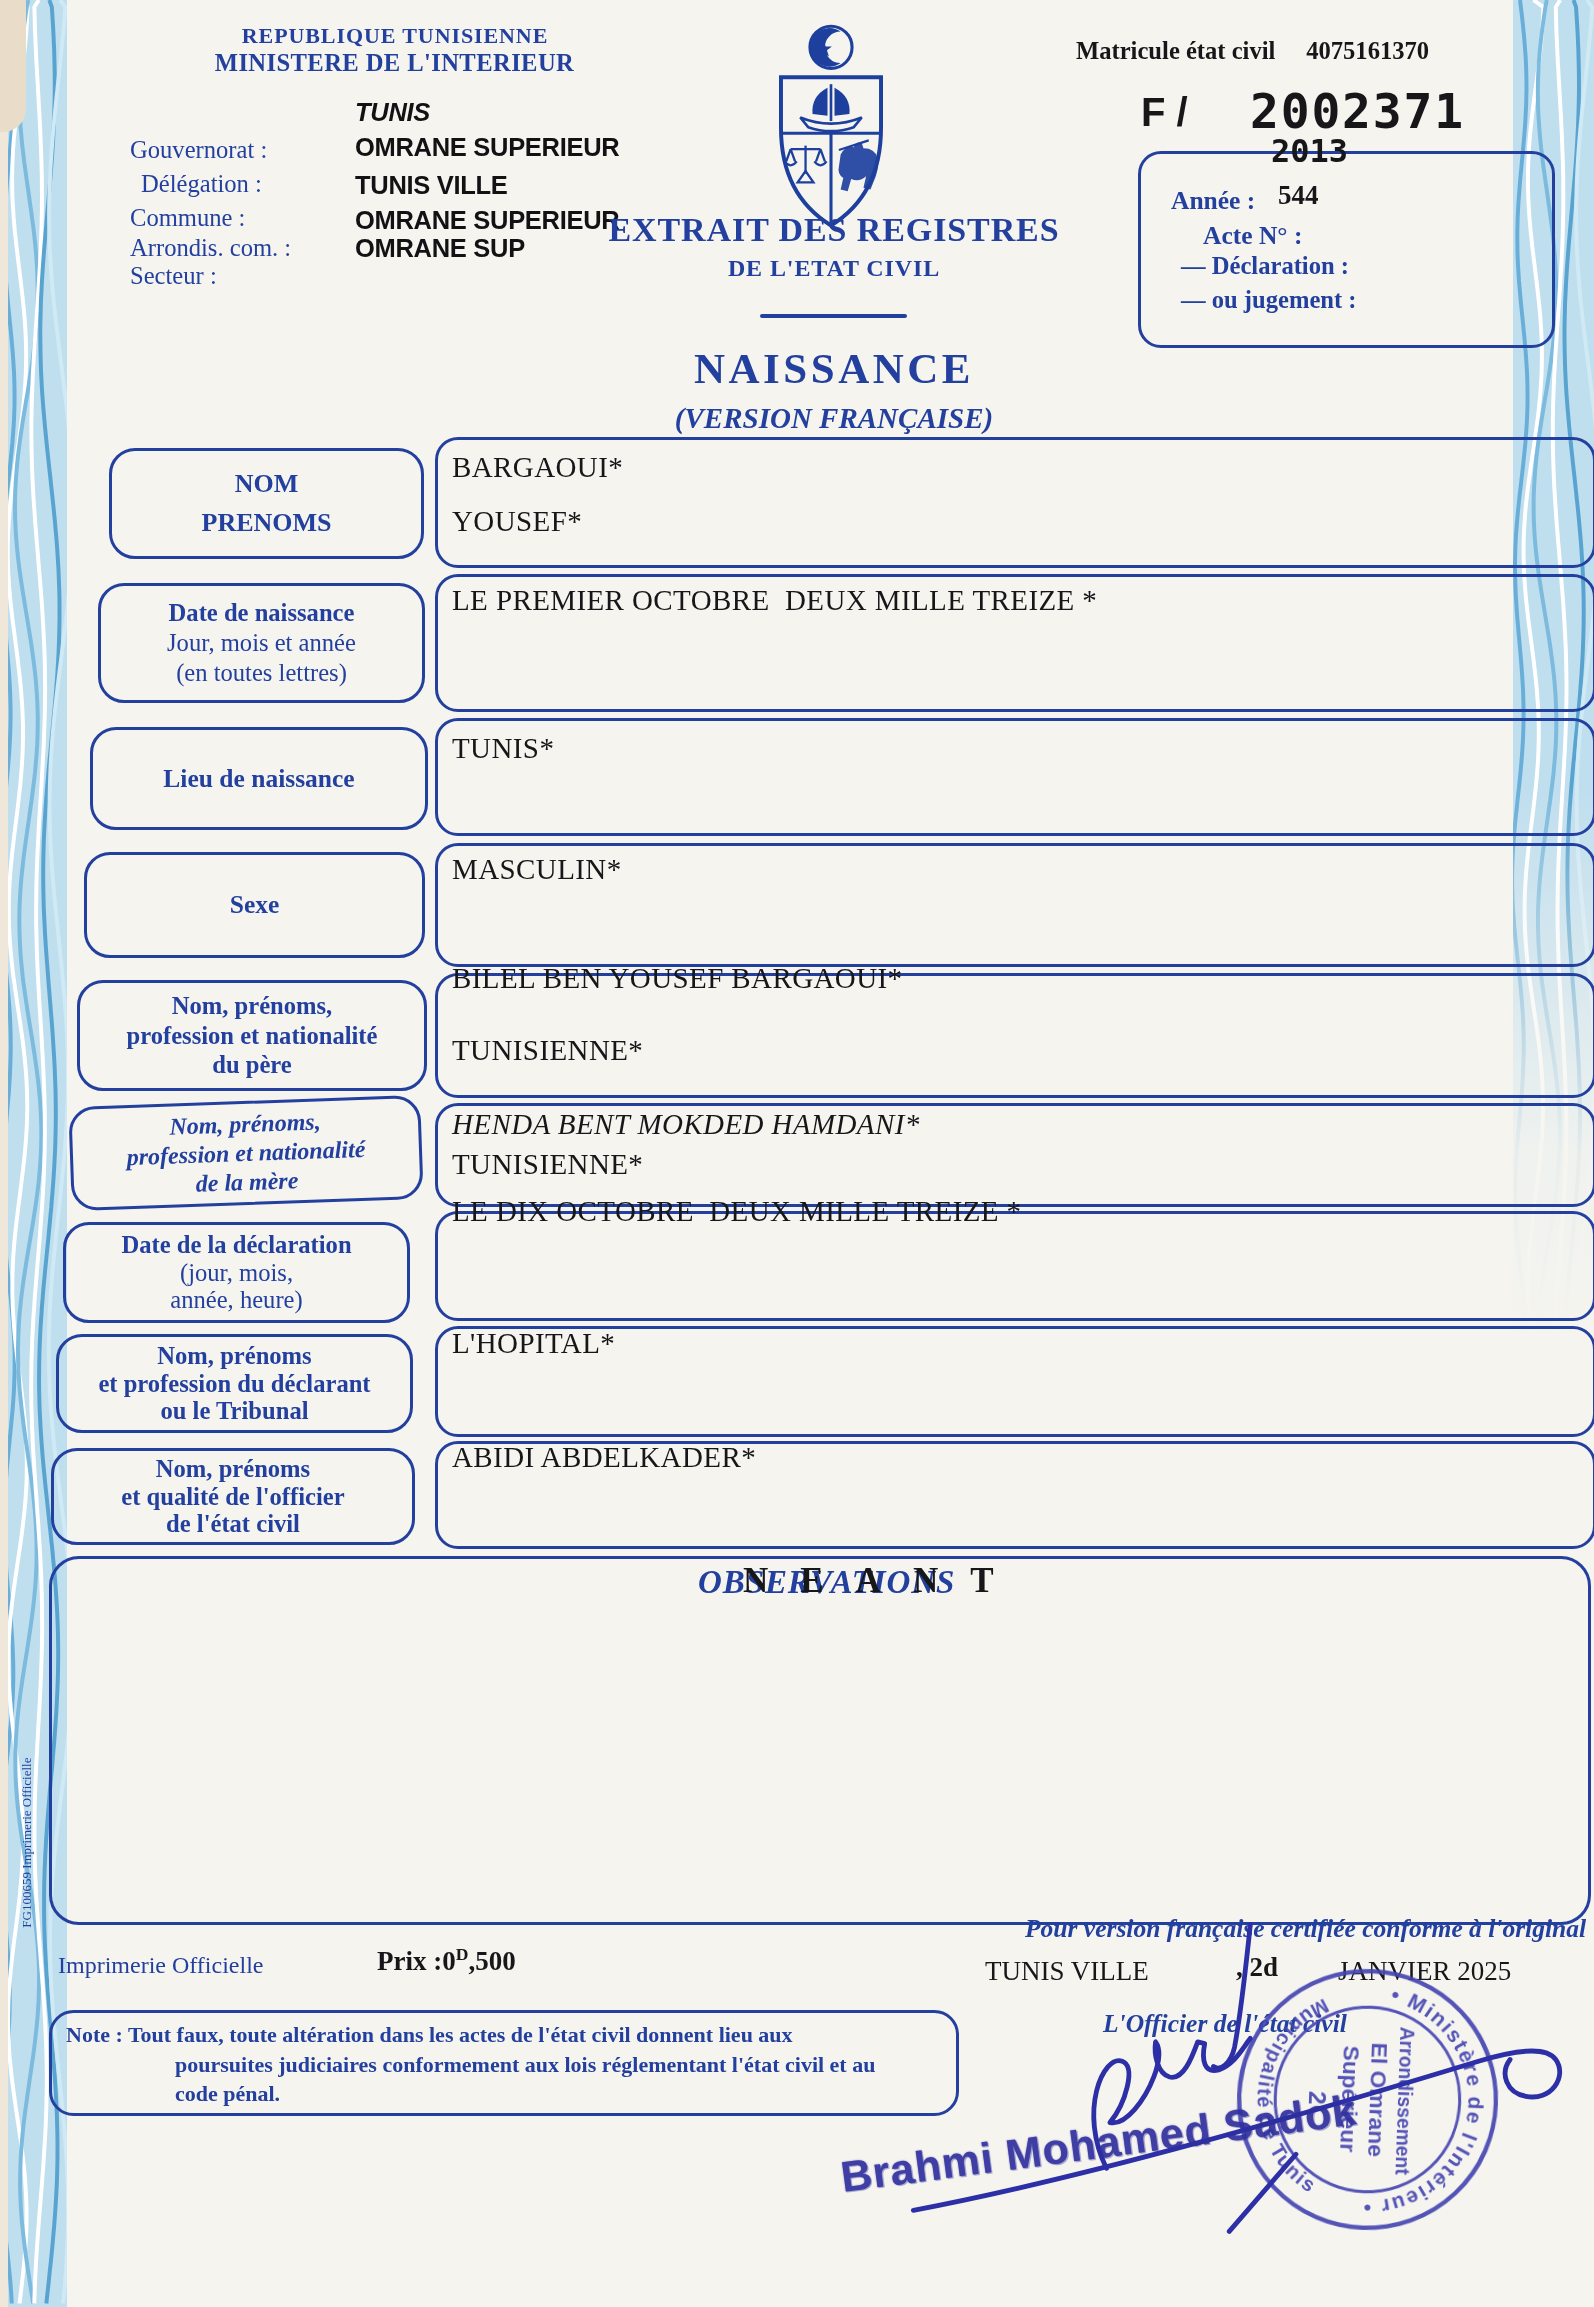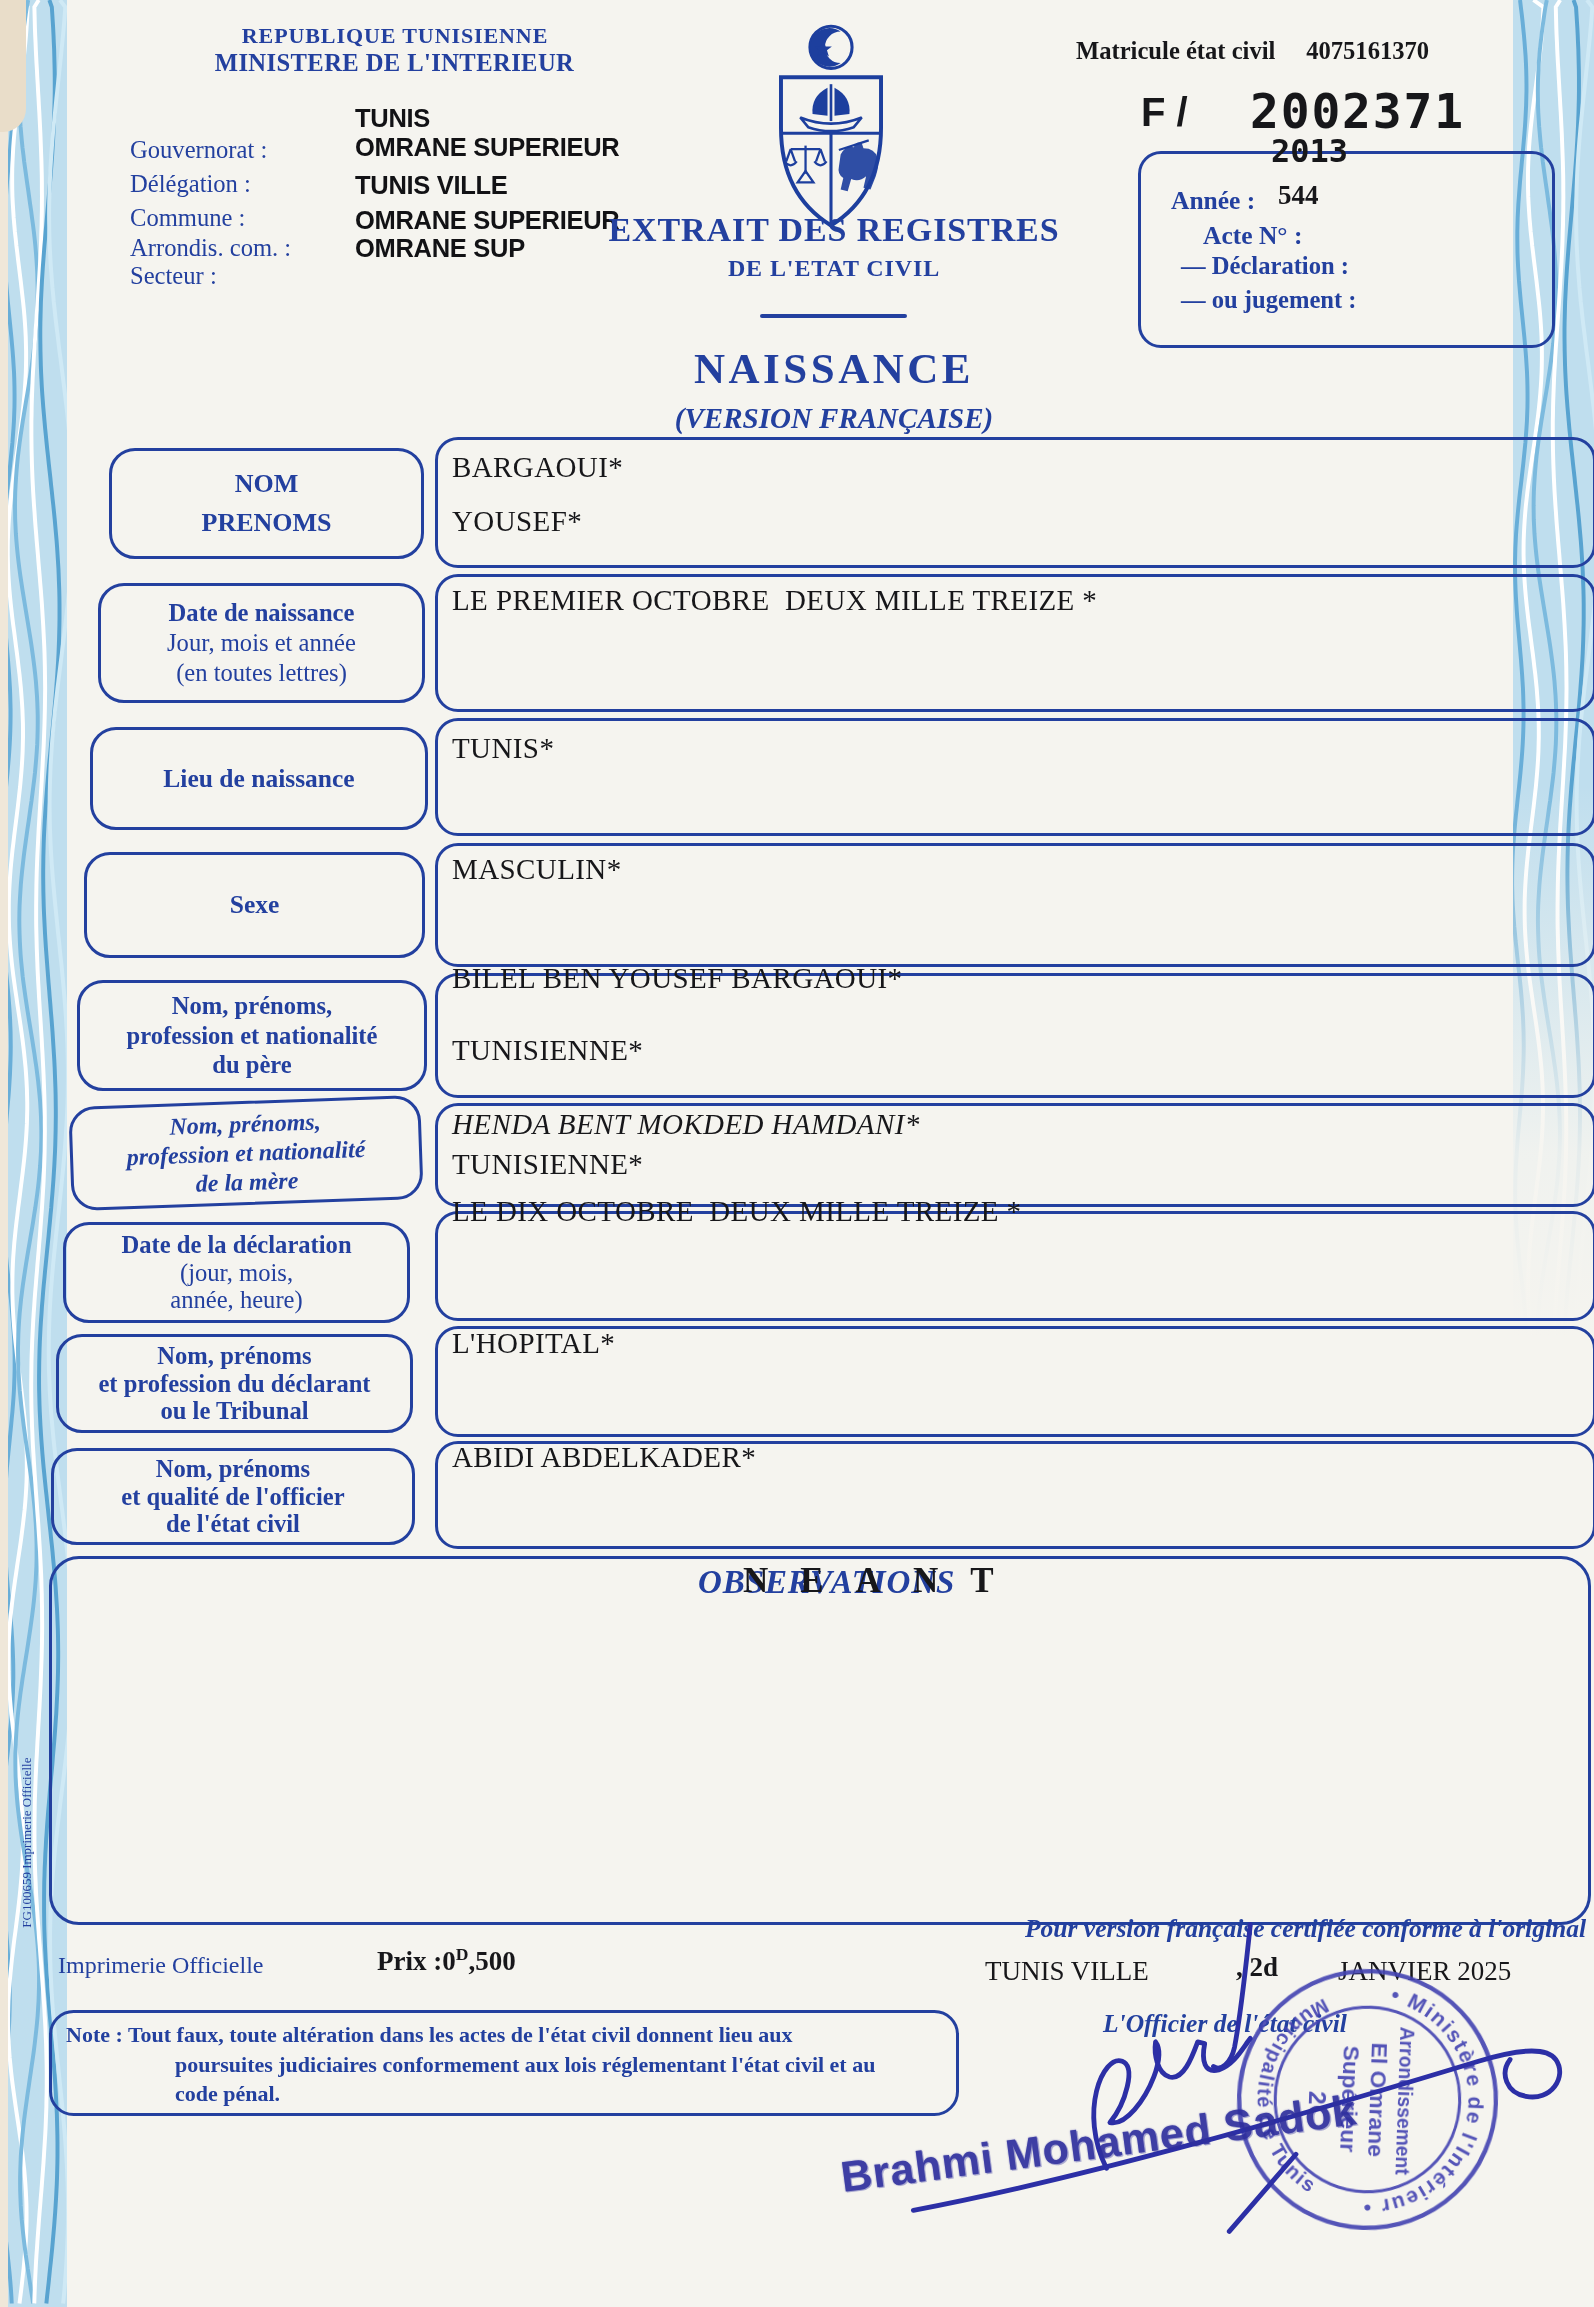--- a/index.html
+++ b/index.html
@@ -78,26 +78,26 @@
       <path d="M84,0 L90.1,8 L89.5,16 L88.9,24 L88.2,32 L87.5,40 L86.7,48 L85.9,56 L85.1,64 L84.3,72 L83.4,80 L82.6,88 L81.7,96 L80.9,104 L80.0,112 L79.2,120 L78.4,128 L77.6,136 L76.8,144 L76.1,152 L75.4,160 L74.8,168 L74.2,176 L73.7,184 L73.2,192 L72.8,200 L72.5,208 L72.2,216 L72.0,224 L71.8,232 L71.7,240 L71.7,248 L71.8,256 L71.9,264 L72.1,272 L72.4,280 L72.8,288 L73.2,296 L73.7,304 L74.3,312 L74.9,320 L75.5,328 L76.3,336 L77.0,344 L77.9,352 L78.7,360 L79.6,368 L80.6,376 L81.6,384 L82.5,392 L83.5,400 L84.6,408 L85.6,416 L86.6,424 L87.6,432 L88.6,440 L89.6,448 L90.5,456 L91.5,464 L92.4,472 L93.2,480 L94.0,488 L94.8,496 L95.5,504 L96.2,512 L96.8,520 L97.3,528 L97.7,536 L98.1,544 L98.5,552 L98.7,560 L98.9,568 L99.0,576 L99.0,584 L98.9,592 L98.8,600 L98.6,608 L98.3,616 L97.9,624 L97.5,632 L97.0,640 L96.5,648 L95.8,656 L95.2,664 L94.4,672 L93.6,680 L92.8,688 L91.9,696 L91.0,704 L90.1,712 L89.1,720 L88.2,728 L87.2,736 L86.2,744 L85.2,752 L84.2,760 L83.2,768 L82.2,776 L81.2,784 L80.3,792 L79.4,800 L78.5,808 L77.7,816 L76.9,824 L76.2,832 L75.5,840 L74.9,848 L74.4,856 L73.9,864 L73.4,872 L73.1,880 L72.8,888 L72.6,896 L72.4,904 L72.3,912 L72.3,920 L72.4,928 L72.5,936 L72.7,944 L73.0,952 L73.3,960 L73.7,968 L74.2,976 L74.7,984 L75.3,992 L75.9,1000 L76.6,1008 L77.3,1016 L78.0,1024 L78.8,1032 L79.6,1040 L80.4,1048 L81.2,1056 L82.0,1064 L82.9,1072 L83.7,1080 L84.5,1088 L85.4,1096 L86.2,1104 L86.9,1112 L87.7,1120 L88.4,1128 L89.1,1136 L89.7,1144 L90.3,1152 L90.9,1160 L91.3,1168 L91.8,1176 L92.2,1184 L92.5,1192 L92.7,1200 L92.9,1208 L93.0,1216 L93.0,1224 L93.0,1232 L92.9,1240 L92.8,1248 L92.6,1256 L92.3,1264 L91.9,1272 L91.5,1280 L91.0,1288 L90.5,1296 L89.9,1304 L89.3,1312 L88.6,1320 L87.9,1328 L87.1,1336 L86.3,1344 L85.5,1352 L84.7,1360 L83.8,1368 L83.0,1376 L82.1,1384 L81.2,1392 L80.4,1400 L79.5,1408 L78.7,1416 L77.9,1424 L77.1,1432 L76.3,1440 L75.6,1448 L74.9,1456 L74.3,1464 L73.7,1472 L73.2,1480 L72.7,1488 L72.3,1496 L72.0,1504 L71.7,1512 L71.5,1520 L71.4,1528 L71.3,1536 L71.3,1544 L71.4,1552 L71.5,1560 L71.8,1568 L72.1,1576 L72.4,1584 L72.9,1592 L73.4,1600 L73.9,1608 L74.6,1616 L75.3,1624 L76.0,1632 L76.8,1640 L77.6,1648 L78.5,1656 L79.4,1664 L80.4,1672 L81.4,1680 L82.4,1688 L83.4,1696 L84.4,1704 L85.4,1712 L86.5,1720 L87.5,1728 L88.5,1736 L89.5,1744 L90.4,1752 L91.4,1760 L92.3,1768 L93.1,1776 L93.9,1784 L94.7,1792 L95.4,1800 L96.1,1808 L96.7,1816 L97.2,1824 L97.7,1832 L98.1,1840 L98.4,1848 L98.6,1856 L98.8,1864 L98.9,1872 L98.9,1880 L98.9,1888 L98.7,1896 L98.5,1904 L98.2,1912 L97.9,1920 L97.4,1928 L97.0,1936 L96.4,1944 L95.8,1952 L95.1,1960 L94.4,1968 L93.6,1976 L92.8,1984 L91.9,1992 L91.0,2000 L90.1,2008 L89.1,2016 L88.2,2024 L87.2,2032 L86.2,2040 L85.2,2048 L84.2,2056 L83.3,2064 L82.3,2072 L81.4,2080 L80.5,2088 L79.6,2096 L78.7,2104 L77.9,2112 L77.2,2120 L76.5,2128 L75.8,2136 L75.2,2144 L74.7,2152 L74.2,2160 L73.8,2168 L73.4,2176 L73.2,2184 L73.0,2192 L72.8,2200 L72.8,2208 L72.8,2216 L72.9,2224 L73.0,2232 L73.2,2240 L73.5,2248 L73.9,2256 L74.3,2264 L74.7,2272 L75.3,2280 L75.8,2288 L76.5,2296 L77.1,2304 L77.8,2312 L78.6,2320 L79.3,2328 L80.1,2336 L80.9,2344 L81.8,2352 L82.6,2360 L83.4,2368 L84.2,2376 L85.1,2384 L85.9,2392 L86.7,2400 L87.4,2408 L88.1,2416 L88.8,2424 L89.5,2432 L90.1,2440 L90.7,2448 L91.2,2456 L91.7,2464 L92.1,2472 L92.4,2480 L92.7,2488 L92.9,2496 L93.1,2504 L93.1,2512 L93.2,2520 L93.1,2528 L93.0,2536 L92.8,2544 L92.5,2552 L92.2,2560 L91.8,2568 L91.4,2576 L90.9,2584 L90.3,2592 L89.7,2600 L89.1,2608 L88.4,2616 L87.6,2624" stroke="#cfe9f5" stroke-width="4.5" fill="none"></path>
     </svg>
   <div class="band-fade"></div>
   <div class="paper-edge"></div>
   <div class="corner-blob"></div>
 
   <div class="abs ctr serifb blue" style="left:202px;top:23px;width:386px;font-size:22px;letter-spacing:0.9px;">REPUBLIQUE TUNISIENNE</div>
   <div class="abs ctr serifb blue" style="left:184px;top:49px;width:421px;font-size:24.6px;letter-spacing:0.4px;">MINISTERE DE L'INTERIEUR</div>
 
   <span class="admin-label" style="top:136px;">Gouvernorat :</span>
-  <span class="admin-label" style="top:170px;">Délégation :</span>
+  <span class="admin-label" style="top:170px;margin-left:11px;">Délégation :</span>
   <span class="admin-label" style="top:204px;">Commune :</span>
   <span class="admin-label" style="top:234px;">Arrondis. com. :</span>
   <span class="admin-label" style="top:262px;">Secteur :</span>
 
-  <span class="admin-value" style="top:104px;">TUNIS</span>
+  <span class="admin-value" style="top:98px;font-style:italic;">TUNIS</span>
   <span class="admin-value" style="top:133px;">OMRANE SUPERIEUR</span>
   <span class="admin-value" style="top:171px;">TUNIS VILLE</span>
   <span class="admin-value" style="top:206px;">OMRANE SUPERIEUR</span>
   <span class="admin-value" style="top:234px;">OMRANE SUP</span>
 
   <svg class="abs" style="left:765px;top:21px;" width="132" height="215" viewBox="0 0 150 245">
     <g stroke="#1d3f9e" fill="none" stroke-width="3.5">
       <circle cx="75" cy="30" r="24"></circle>
     </g>
     <path d="M86,12 A 22,22 0 1 0 86,48 A 17,17 0 1 1 86,12 Z" fill="#1d3f9e"></path>

